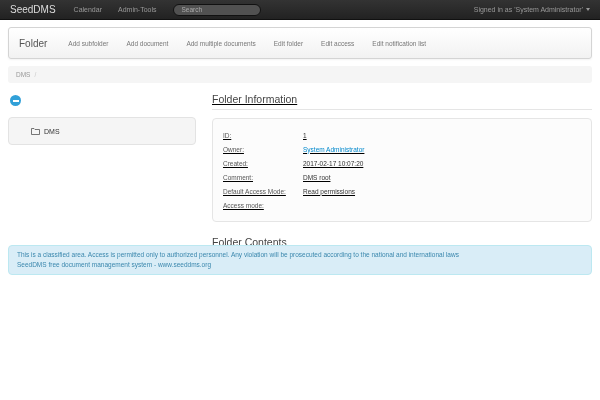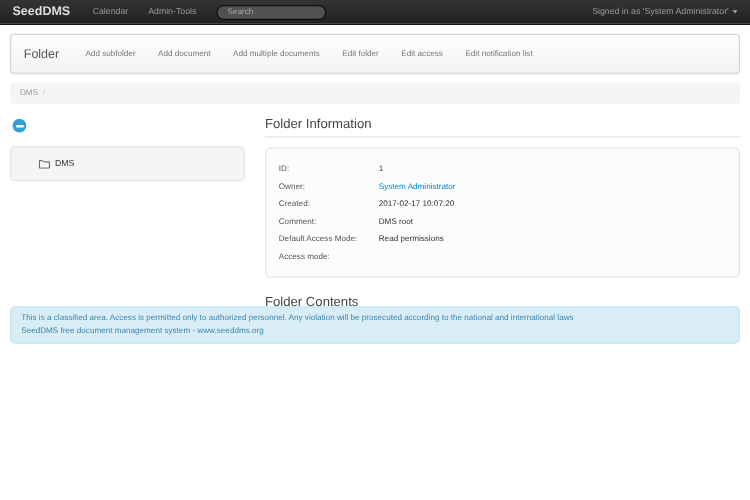--- a/index.html
+++ b/index.html
@@ -19,21 +19,20 @@
     display: flex;
     align-items: center;
     padding: 0 6px;
     border-bottom: 1px solid #111;
   }
   .topnav .brand {
     font-size: 10px;
     color: #dddddd;
     padding: 0 10px 0 4px;
     cursor: pointer;
-    font-weight: bold;
   }
   .topnav .tlink {
     font-size: 7px;
     color: #999999;
     padding: 0 8px;
     text-decoration: none;
     cursor: pointer;
   }
   .topnav .search {
     width: 88px;
@@ -137,21 +136,21 @@
     display: flex;
     align-items: center;
     gap: 4px;
     font-size: 7px;
     color: #333333;
     padding-left: 14px;
     cursor: pointer;
   }
   .tree-item svg { display: block; }
 
-  .maincol { flex: 1; min-width: 0; }
+  .maincol { flex: 1; min-width: 0; text-decoration: underline; }
   .maincol h2 {
     font-size: 10.5px;
     font-weight: 400;
     color: #444444;
     border-bottom: 1px solid #e5e5e5;
     padding-bottom: 4px;
     margin-bottom: 8px;
   }
   .info-card {
     border: 1px solid #e5e5e5;

